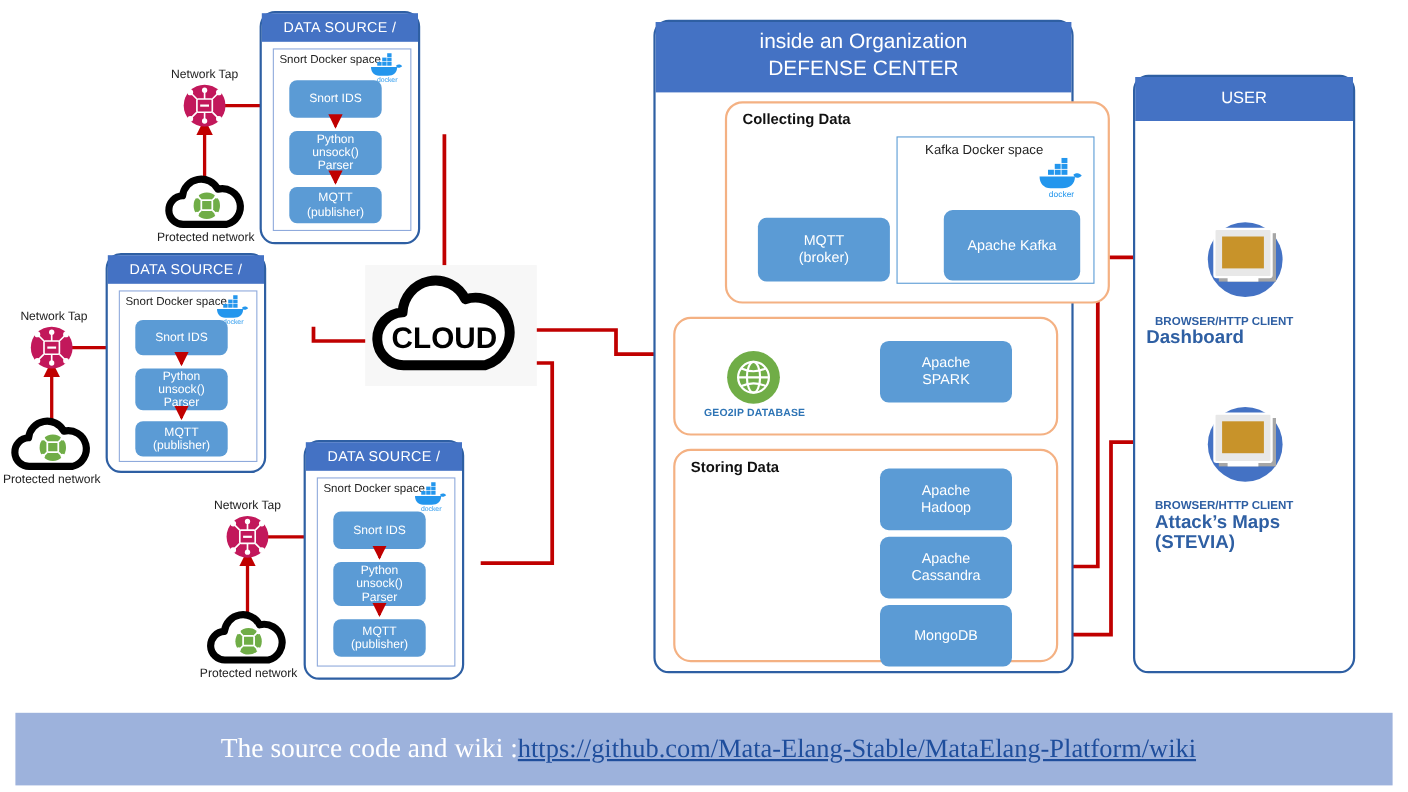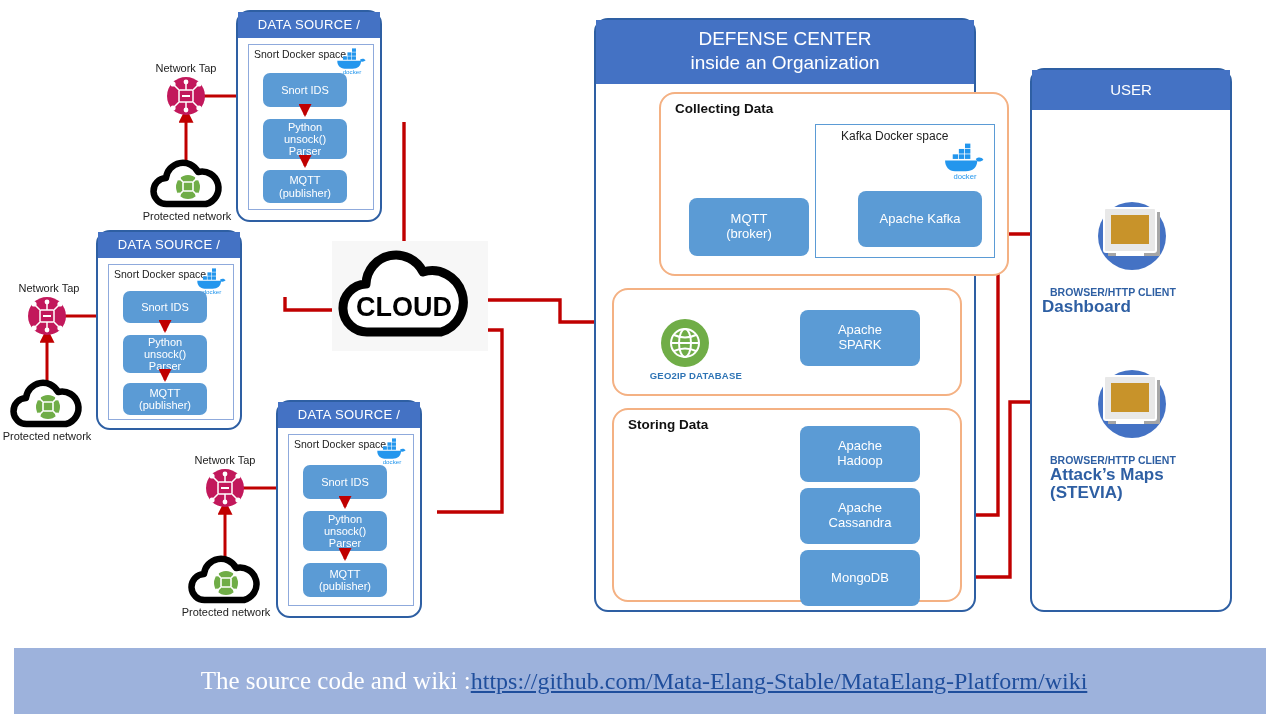--- a/index.html
+++ b/index.html
@@ -43,21 +43,21 @@
   .ulab2{font-size:17px;font-weight:bold;color:#2E5FA3;line-height:1.08;}
 
   
   .footer{background:#9DB2DC;display:flex;align-items:center;
           justify-content:center;}
   .foot-txt{font-family:"Liberation Serif",serif;font-size:25px;color:#fff;margin-left:8px;}
   .foot-link{font-family:"Liberation Serif",serif;font-size:24px;
              color:#1F4E9C;text-decoration:underline;}
 
   .geo-lab{font-size:9.5px;font-weight:bold;color:#2E74B5;
-           text-align:right;white-space:nowrap;letter-spacing:.2px;}
+           text-align:center;white-space:nowrap;letter-spacing:.2px;}
   svg{display:block;overflow:visible;}
 </style>
 </head>
 <body>
 
 <div id="stage">
 
   <svg class="abs" style="left:0;top:0;width:1280px;height:720px;">
     <defs>
       <marker id="ar" viewBox="0 0 10 10" refX="8.5" refY="5" markerWidth="5" markerHeight="5" orient="auto-start-reverse">
@@ -322,42 +322,42 @@
 
   <div class="abs cloudbox" style="left:332px;top:241px;width:156px;height:110px;">
     <svg style="width:152px;height:104px;" viewBox="0 0 152 104">
       <path d="M34,88 a24,24 0 0,1 -2,-48 a30,30 0 0,1 57,-12 a24,24 0 0,1 18,60 z" fill="#fff" stroke="#000" stroke-width="9" stroke-linejoin="round"></path>
       <text x="70" y="72" text-anchor="middle" font-size="27" font-weight="bold" fill="#000" font-family="Liberation Sans, sans-serif">CLOUD</text>
     </svg>
   </div>
 
   <div class="abs dc" style="left:594px;top:18px;width:382px;height:594px;">
     <div class="dc-hd">
+      <div>inside an Organization</div>
       <div>DEFENSE CENTER</div>
-      <div>inside an Organization</div>
     </div>
 
     <div class="abs group" style="left:16px;top:72px;width:350px;height:184px;margin-left:47px;">
       <div class="group-t">Collecting Data</div>
       <div class="abs kafka-space" style="left:154px;top:30px;width:180px;height:134px;">
         <div class="kafka-t">Kafka Docker space</div>
         <svg class="abs" style="left:126px;top:18px;width:46px;height:38px;" viewBox="0 0 60 48">
           <g fill="#2396ED">
             <rect x="14" y="14" width="7" height="6"></rect>
               <rect x="22" y="14" width="7" height="6"></rect>
             <rect x="30" y="14" width="7" height="6"></rect>
               <rect x="22" y="7" width="7" height="6"></rect>
             <rect x="30" y="7" width="7" height="6"></rect>
               <rect x="30" y="0" width="7" height="6"></rect>
             <path d="M4,22 h42 c0,9 -6,14 -15,14 h-14 c-8,0 -13,-6 -13,-14z"></path>
             <path d="M44,20 c4,-3 8,-2 10,1 c-2,2 -5,3 -8,2z"></path>
           </g>
           <text x="30" y="46" font-size="10" fill="#2396ED" font-family="Liberation Sans, sans-serif" text-anchor="middle">docker</text>
         </svg>
-        <div class="abs blk2" style="left:42px;top:66px;width:124px;height:56px;">
+        <div class="abs blk2" style="left:42px;top:66px;width:124px;height:64px;">
           <span>Apache Kafka</span>
           </div>
       </div>
       <div class="abs blk2" style="left:28px;top:104px;width:120px;height:58px;white-space:pre-line;">
         <span>MQTT
 (broker)</span></div>
     </div>
 
     <div class="abs group" style="left:16px;top:268px;width:350px;height:108px;">
       <svg class="abs" style="left:46px;top:28px;width:50px;height:50px;" viewBox="0 0 50 50">

